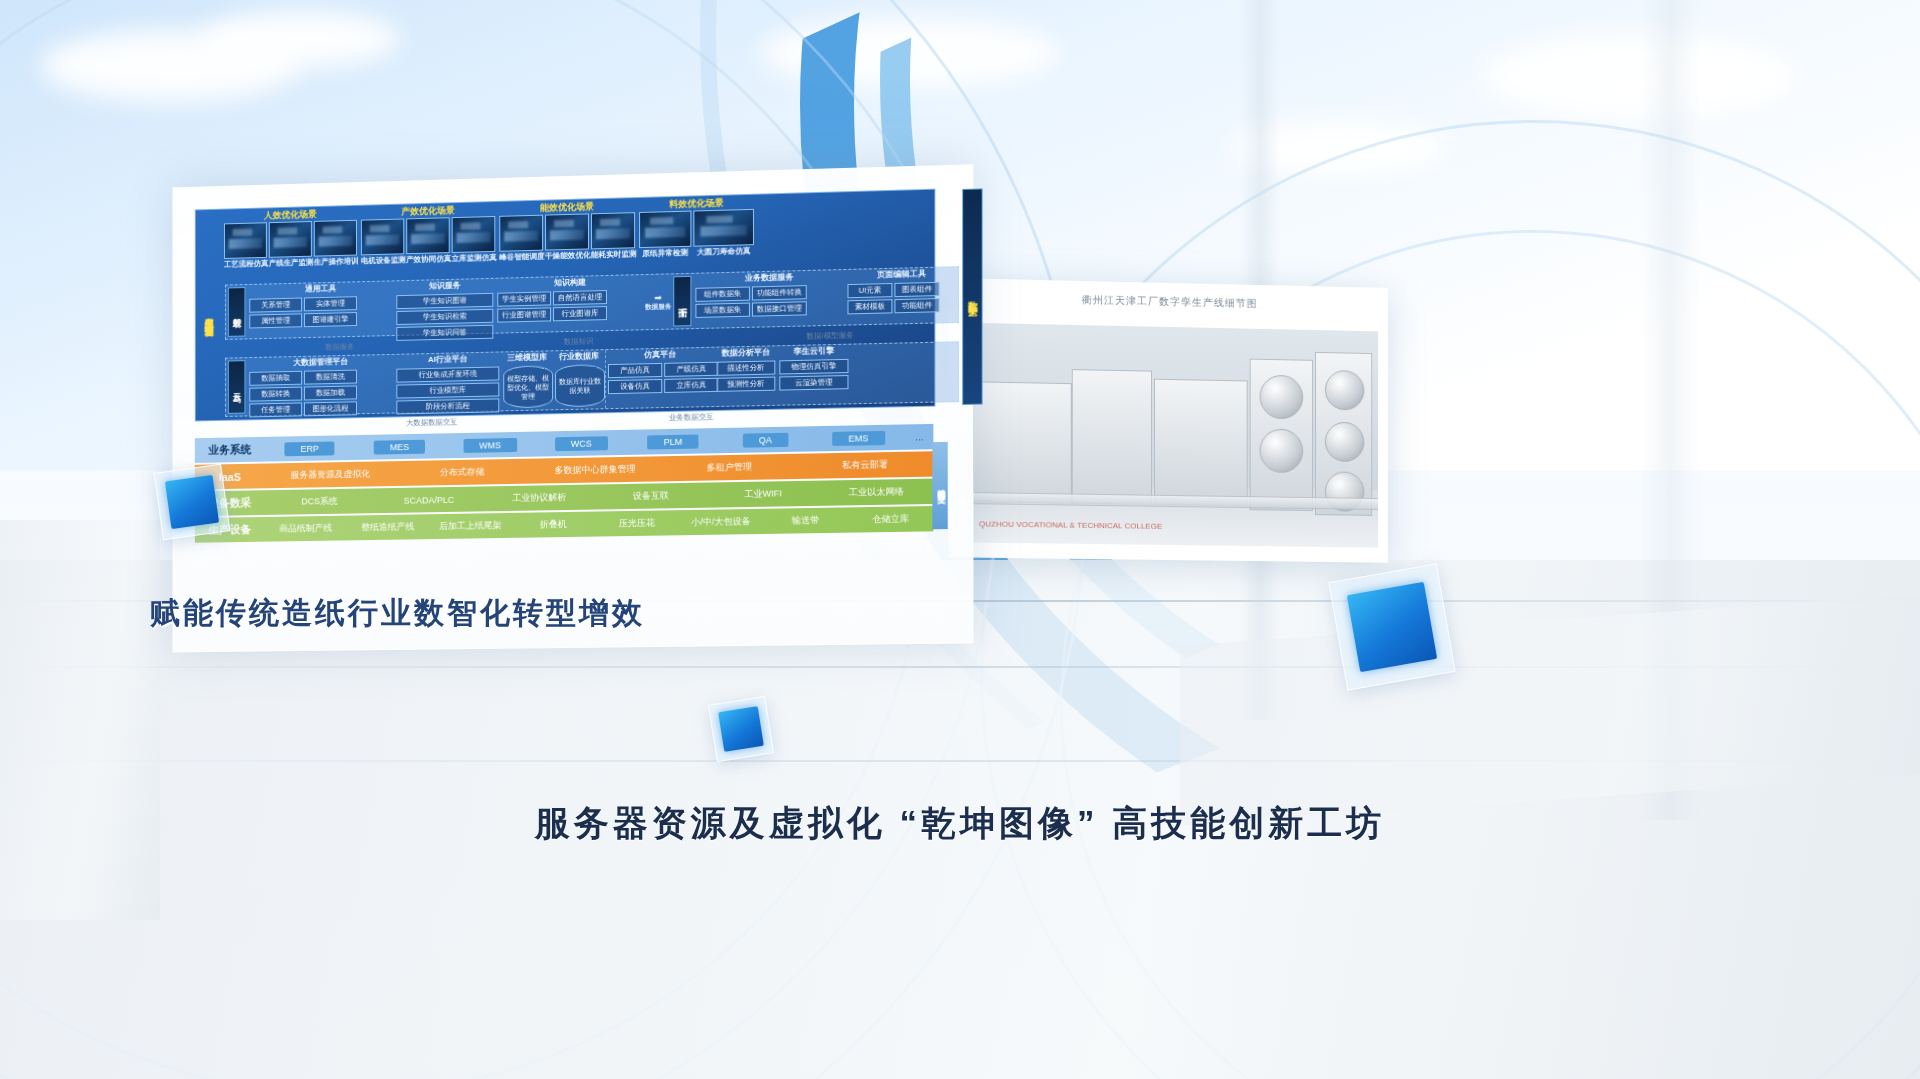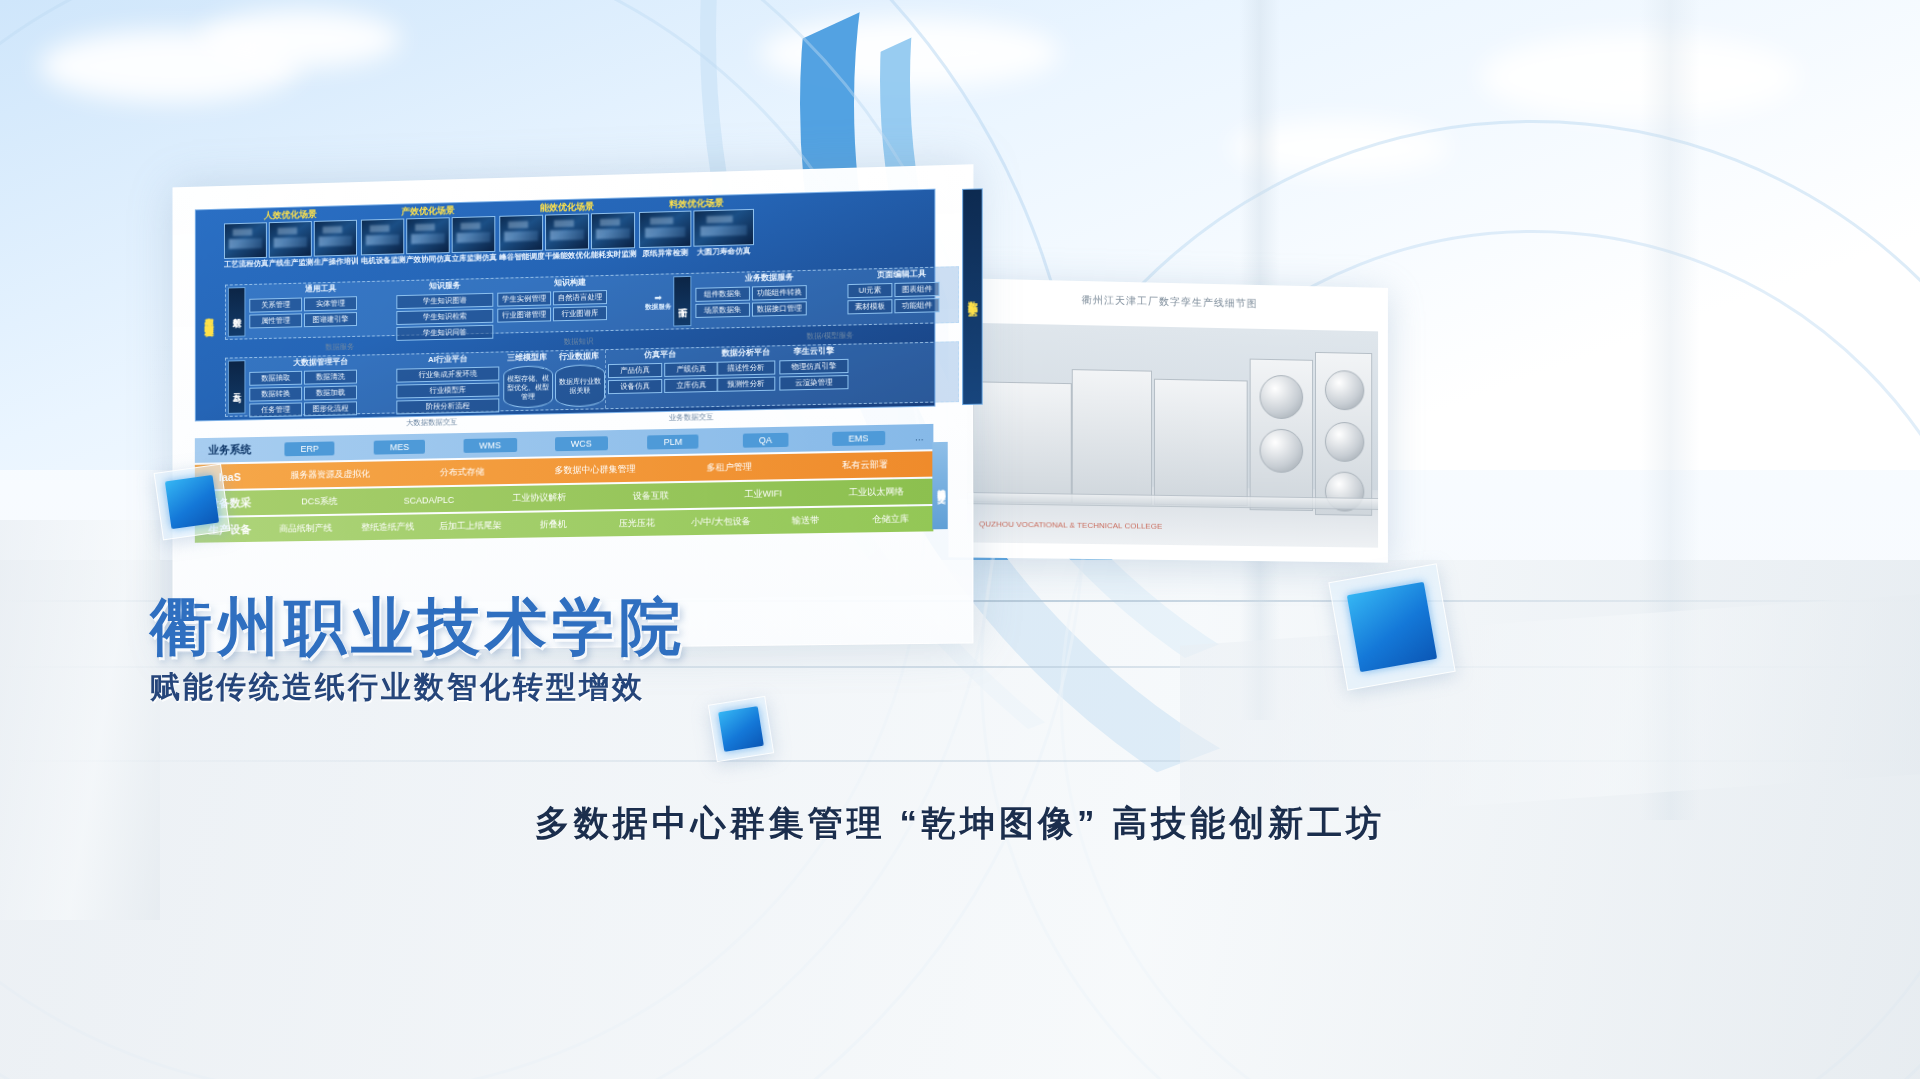--- a/index.html
+++ b/index.html
@@ -490,18 +490,17 @@
     <div class="core"></div>
   </div>
   <div class="glasstile" style="left:1337px;top:572px;width:108px;height:108px;transform:rotate(-10deg);">
     <div class="core"></div>
   </div>
   <div class="glasstile" style="left:712px;top:700px;width:56px;height:56px;transform:rotate(-9deg);">
     <div class="core"></div>
   </div>
 
   <div id="headline">
-    <div class="h1">衢州职业技术学院</div>
     <div class="h3">赋能传统造纸行业数智化转型增效</div>
   </div>
 
-  <div id="caption">多数据中心群集管理 “乾坤图像” 高技能创新工坊</div>
+  <div id="caption">服务器资源及虚拟化 “乾坤图像” 高技能创新工坊</div>
 </div>
 
 </body></html>

